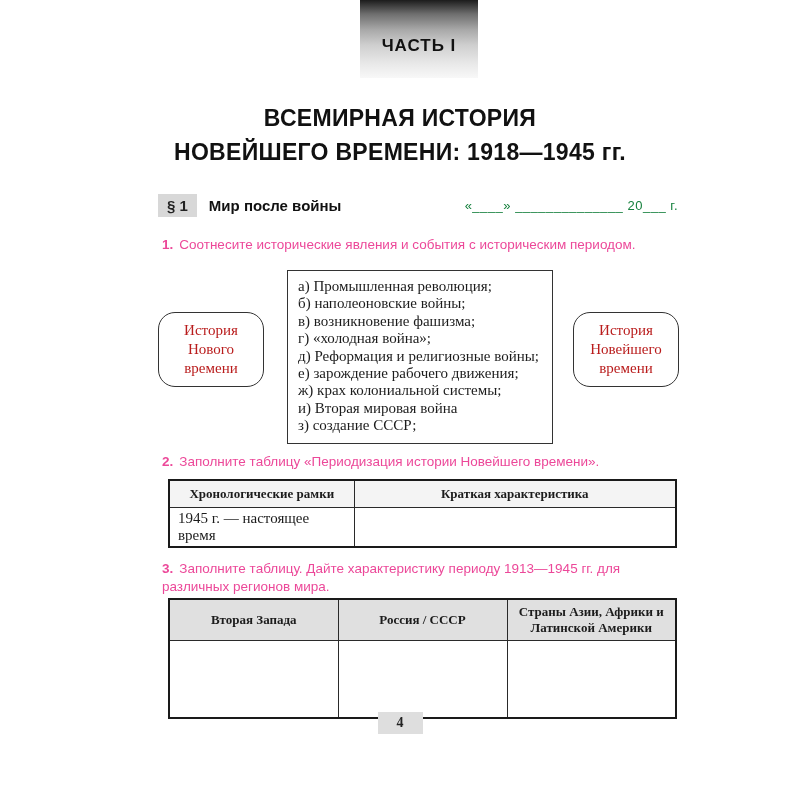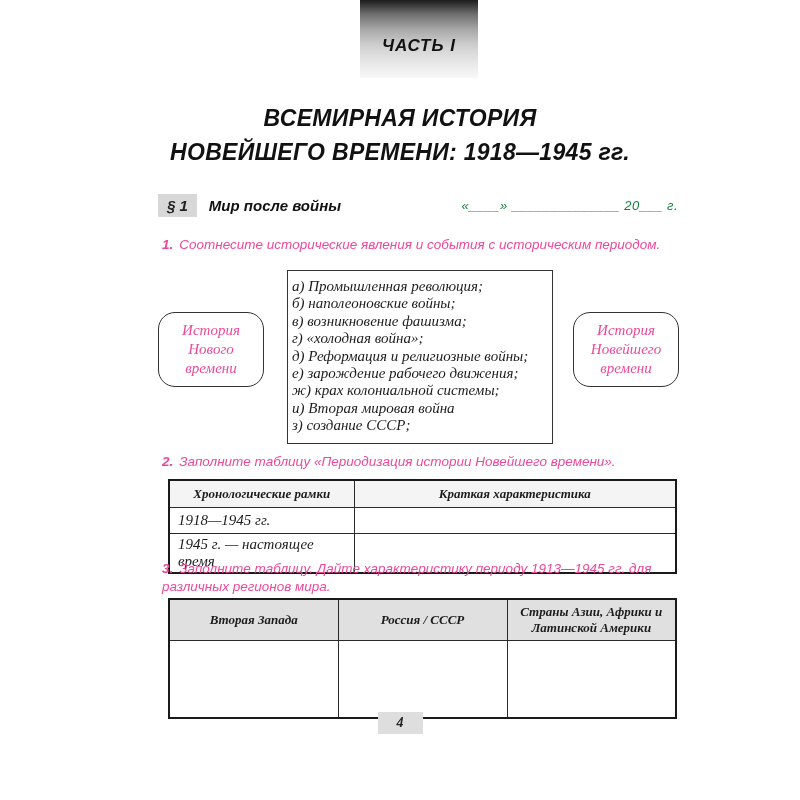--- a/index.html
+++ b/index.html
@@ -1,18 +1,18 @@
 <!DOCTYPE html>
 <html><head>
 <meta charset="utf-8">
 <style>
   html,body{margin:0;padding:0;background:#fff;}
   .page{
     position:relative;width:800px;height:800px;background:#ffffff;
-    font-family:"Liberation Sans",sans-serif;color:#1a1a1a;overflow:hidden;font-style:italic;
+    font-family:"Liberation Sans",sans-serif;color:#1a1a1a;overflow:hidden;
   }
   
   .part-tab{
     position:absolute;left:360px;top:0;width:118px;height:78px;
     background:linear-gradient(180deg,#1c1c1c 0%,#6e6e6e 18%,#a8a8a8 38%,#cfcfcf 58%,#e9e9e9 82%,#f8f8f8 100%);
     display:flex;align-items:center;justify-content:center;padding-top:14px;box-sizing:border-box;
   }
   .part-tab span{font-weight:bold;font-size:17px;letter-spacing:1px;color:#111;}
   
   .main-title{
@@ -33,28 +33,28 @@
   
   .exercise{position:absolute;left:162px;width:522px;font-size:13.5px;line-height:18px;color:#ec4899;}
   .exercise b{margin-right:6px;}
   .ex1{top:236px;}
   .ex2{top:453px;}
   .ex3{top:560px;}
   
   .diagram{position:absolute;left:158px;top:268px;width:532px;height:166px;}
   .events-box{
     position:absolute;left:129px;top:2px;width:266px;box-sizing:border-box;
-    border:1.5px solid #333;padding:7px 10px 8px 4px;background:#fff;
+    border:1.5px solid #333;padding:7px 10px 8px 10px;background:#fff;
     font-family:"Liberation Serif",serif;font-size:15px;line-height:17.4px;color:#1c1c1c;
   }
   .period-box{
     position:absolute;width:106px;height:75px;box-sizing:border-box;
     border:1.5px solid #333;border-radius:17px;background:#fff;
     display:flex;align-items:center;justify-content:center;text-align:center;
-    font-family:"Liberation Serif",serif;font-size:15px;line-height:19px;color:#ec4899;
+    font-family:"Liberation Serif",serif;font-size:15px;line-height:19px;color:#b91c1c;
     padding:4px;
   }
   .period-left{left:0;top:44px;}
   .period-right{left:415px;top:44px;}
   
   table{border-collapse:collapse;position:absolute;left:168px;background:#fff;}
   .t2{top:479px;width:509px;}
   .t3{top:598px;width:509px;}
   td,th{border:1px solid #2a2a2a;font-family:"Liberation Serif",serif;color:#1c1c1c;}
   table{border:2px solid #1a1a1a;padding-left:12px;}
@@ -120,24 +120,20 @@
     <b>2.</b><span>Заполните таблицу «Периодизация истории Новейшего времени».</span>
   </div>
 
   <table class="t2">
     <tbody>
         <tr>
       <th class="c1">Хронологические рамки</th>
       <th>Краткая характеристика</th>
     </tr>
     <tr>
-      <td class="c1">1918—1945 гг.</td>
-      <td></td>
-    </tr>
-    <tr>
       <td class="c1">1945 г. — настоящее время</td>
       <td></td>
     </tr>
   </tbody>
     </table>
 
   <div class="exercise ex3">
     <b>3.</b><span>Заполните таблицу. Дайте характеристику периоду 1913—1945 гг. для различных регионов мира.</span>
   </div>
 

